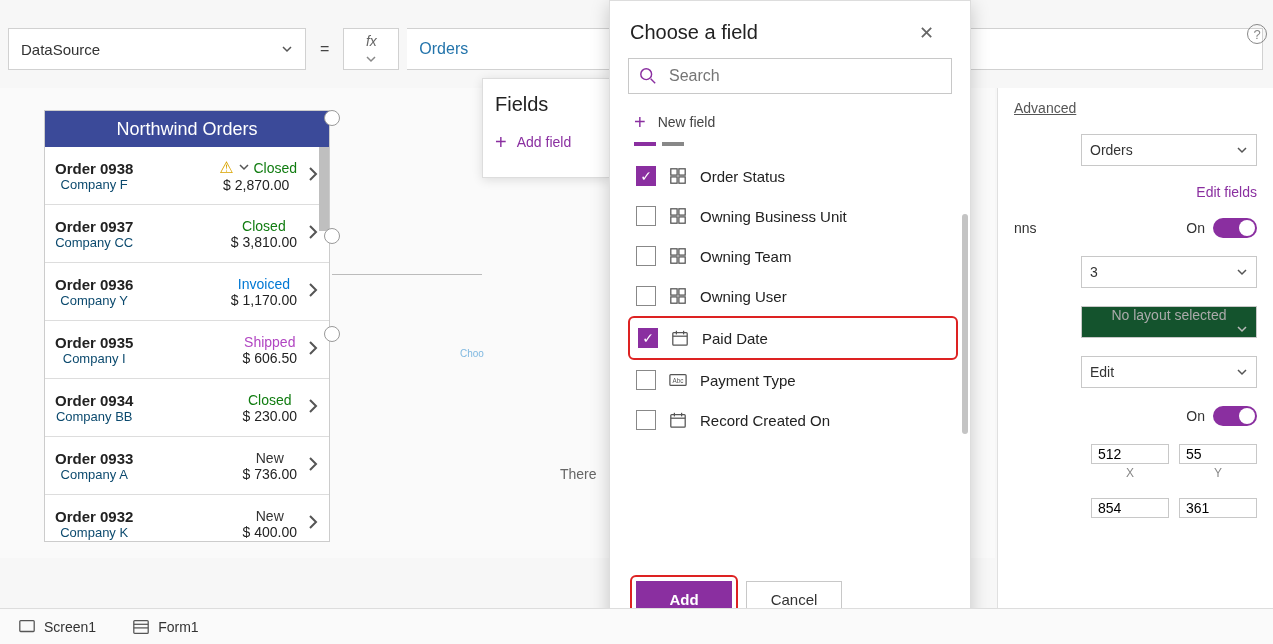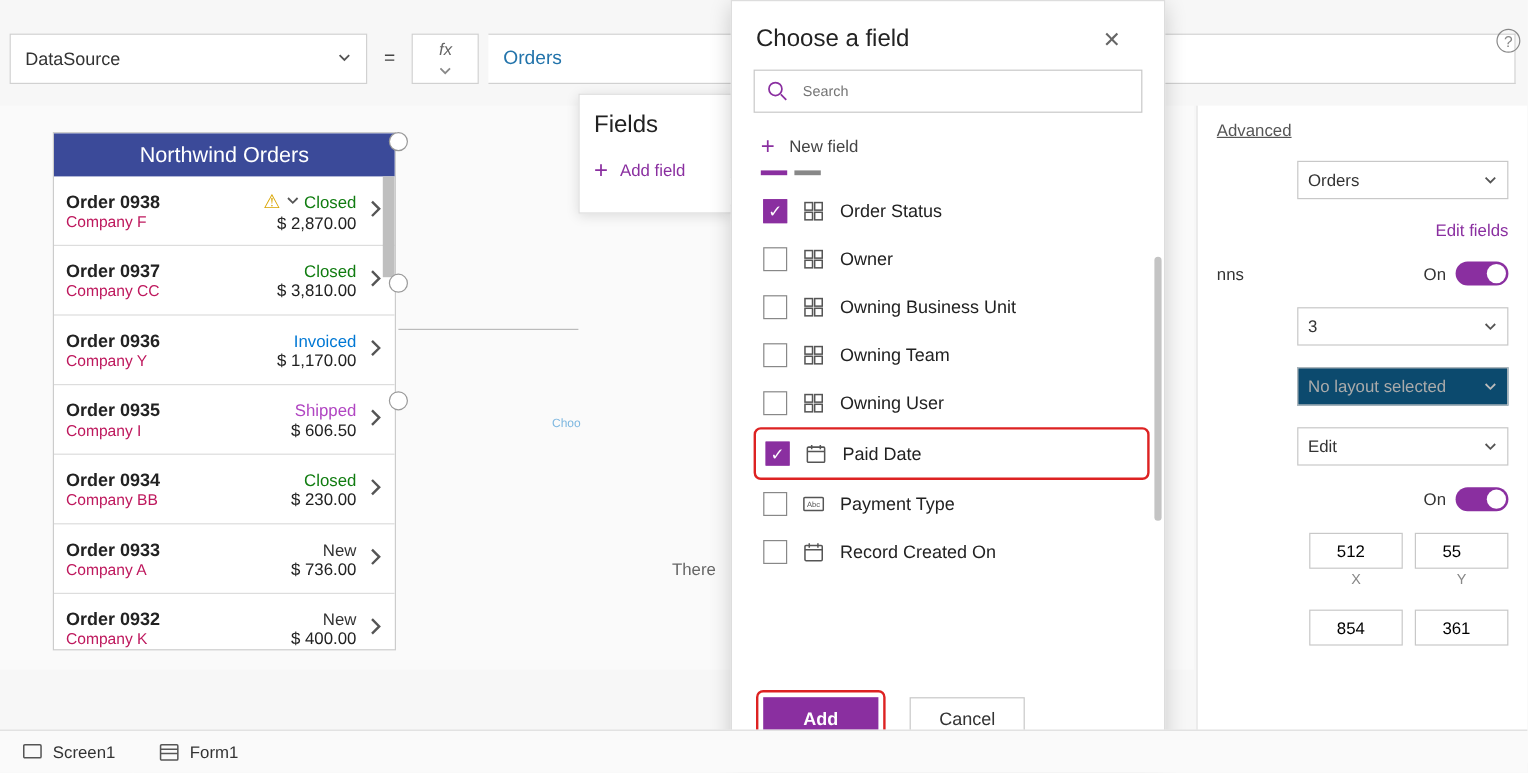--- a/index.html
+++ b/index.html
@@ -9,23 +9,23 @@
   .property-select { width:298px; height:42px; background:#fff; border:1px solid #d1d1d1; display:flex; align-items:center; padding:0 12px; font-size:15px; color:#333; }
   .property-select .chev { margin-left:auto; }
   .equals { font-size:16px; color:#444; padding:0 6px; }
   .fx { width:56px; height:42px; border:1px solid #d1d1d1; border-left:none; background:#fff; display:flex; align-items:center; justify-content:center; font-style:italic; color:#666; gap:4px;}
   .fx-left-border { border-left:1px solid #d1d1d1;flex-direction:column; }
   .formula-input { flex:1; height:42px; background:#fff; border:1px solid #d1d1d1; border-left:none; display:flex; align-items:center; padding:0 12px; font-family:Consolas,monospace; font-size:16px; color:#2374ab; }
   .canvas-area { position:absolute; top:88px; left:0; width:995px; height:470px; background:#fafafa; }
   .gallery { position:absolute; top:22px; left:44px; width:286px; height:432px; background:#fff; border:1px solid #ccc; overflow:hidden; }
   .gallery-header { height:36px; background:#3b4a99; color:#fff; display:flex; align-items:center; justify-content:center; font-size:18px; }
   .order-item { height:58px; border-bottom:1px solid #ddd; display:flex; align-items:center; padding:0 10px; position:relative; }
-  .order-item .col { display:flex; flex-direction:column; }
+  .order-item .col { display:flex; flex-direction:column;align-items:center; }
   .order-item .title { font-weight:600; font-size:15px; }
-  .order-item .company { font-size:13px; color:#be185d; }
+  .order-item .company { font-size:13px; color:#0c4a6e; }
   .order-item .right { margin-left:auto; text-align:right; }
   .order-item .status { font-size:14px; }
   .status.closed { color:#107c10; }
   .status.invoiced { color:#0078d4; }
   .status.shipped { color:#b146c2; }
   .status.new { color:#333; }
   .order-item .amount { font-size:14px; color:#222; }
   .order-item .chev { margin-left:10px; color:#555; }
   .warning-icon { color:#d9a400; font-size:16px; margin-left:4px; }
   .form-node-line { position:absolute; top:186px; left:332px; width:150px; height:1px; background:#bbb; }
@@ -33,56 +33,56 @@
   .placeholder-text { position:absolute; top:260px; left:460px; font-size:10px; color:#7fb8e0; }
   .placeholder-text2 { position:absolute; top:378px; left:560px; font-size:14px; color:#666; }
 
   .bottom-tabs { position:absolute; bottom:0; left:0; right:0; height:36px; background:#fafafa; border-top:1px solid #ddd; display:flex; align-items:center; }
   .bottom-tab { display:flex; align-items:center; gap:8px; padding:0 18px; height:100%; font-size:14px; color:#333; position:relative; }
   .bottom-tab::after { content:""; position:absolute; right:-10px; top:0; width:0; height:0; border-top:18px solid transparent; border-bottom:18px solid transparent; border-left:14px solid #fafafa; }
   .right-pane { position:absolute; top:88px; right:0; width:276px; height:548px; background:#fff; border-left:1px solid #e0e0e0; padding:12px 16px; font-size:14px; color:#333; }
   .right-pane .tabname { font-size:14px; color:#555; margin-bottom:8px;text-decoration:underline; }
   .right-pane .row { display:flex; align-items:center; margin-top:18px; }
   .right-pane select, .right-pane .pseudo-select { width:176px; height:32px; border:1px solid #c8c8c8; padding:0 8px; background:#fff; display:flex; align-items:center; margin-left:auto; font-size:14px; }
-  .right-pane .pseudo-select.disabled { color:#aaa; background:#0c4a6e; }
+  .right-pane .pseudo-select.disabled { color:#aaa; background:#14532d;flex-direction:column; }
   .right-pane .link { color:#8a2fa0; margin-left:auto; }
   .toggle { width:44px; height:20px; border-radius:10px; background:#8a2fa0; position:relative; margin-left:8px; }
   .toggle::after { content:""; position:absolute; right:2px; top:2px; width:16px; height:16px; background:#fff; border-radius:50%; }
   .size-inputs { display:flex; gap:10px; margin-left:auto; }
-  .size-inputs input { width:78px; height:30px; border:1px solid #c8c8c8; padding:0 22px; font-size:14px; }
+  .size-inputs input { width:78px; height:20px; border:1px solid #c8c8c8; padding:0 6px; font-size:14px; }
   .size-labels { display:flex; gap:10px; margin-left:auto; }
   .size-labels span { width:78px; text-align:center; color:#888; font-size:12px; }
   .help-icon { position:absolute; top:-64px; right:6px; width:20px; height:20px; border:1px solid #888; border-radius:50%; display:flex; align-items:center; justify-content:center; color:#888; font-size:13px; }
 
   .fields-panel { position:absolute; top:78px; left:482px; width:128px; height:100px; background:#fff; border:1px solid #ddd; box-shadow:0 2px 10px rgba(0,0,0,0.12); padding:14px 12px; }
   .fields-panel h3 { margin:0 0 16px 0; font-weight:400; font-size:20px; color:#222; }
   .fields-panel .add-field-btn { display:flex; align-items:center; gap:10px; color:#8a2fa0; font-size:14px; }
   .fields-panel .add-field-btn .plus { font-size:20px; line-height:1; }
   .fields-panel::after { content:""; position:absolute; top:72px; right:-9px; width:16px; height:16px; background:#fff; border-right:1px solid #ddd; border-top:1px solid #ddd; transform:rotate(45deg); }
 
   .choose-panel { position:absolute; top:0; left:609px; width:362px; height:636px; background:#fff; border:1px solid #ddd; box-shadow:0 4px 18px rgba(0,0,0,0.2); }
   .choose-header { display:flex; align-items:center; padding:20px 36px 14px 20px; }
   .choose-header .title { font-size:20px; color:#222; }
   .choose-header .close { margin-left:auto; font-size:18px; color:#666; }
   .search-box { margin:0 18px 10px 18px; height:36px; border:1px solid #c8c8c8; display:flex; align-items:center; padding:0 10px; gap:10px; }
-  .search-box input { border:none; outline:none; flex:1; font-size:12px; color:#666; }
+  .search-box input { border:none; outline:none; flex:1; font-size:16px; color:#666; }
   .search-box svg { color:#8a2fa0; }
   .new-field { display:flex; align-items:center; gap:12px; padding:8px 24px; color:#444; }
   .new-field .plus { color:#8a2fa0; font-size:20px; line-height:1; }
   .mini-bars { display:flex; gap:6px; padding:2px 24px 6px 24px; }
   .mini-bars span { width:22px; height:4px; }
   .field-list { padding:4px 6px 4px 18px; position:relative; }
   .field-row { display:flex; align-items:center; gap:12px; padding:10px 8px; }
   .field-row .cb { width:20px; height:20px; border:1px solid #888; display:flex; align-items:center; justify-content:center; }
   .field-row .cb.checked { background:#8a2fa0; border-color:#8a2fa0; color:#fff; }
   .field-row .icon { width:20px; height:20px; display:flex; align-items:center; justify-content:center; }
   .field-row .label { font-size:15px; color:#222; }
   .field-scrollbar { position:absolute; right:2px; top:62px; width:6px; height:220px; background:#c4c4c4; border-radius:3px; }
   .highlight-paid { border:2px solid #d22; border-radius:6px; margin:0 6px 0 0; }
-  .choose-footer { position:absolute; bottom:12px; left:20px; display:flex; gap:20px; align-items:center; }
+  .choose-footer { position:absolute; bottom:12px; left:20px; display:flex; gap:8px; align-items:center; }
   .add-btn-wrap { border:2px solid #d22; border-radius:6px; padding:4px; }
   .add-btn { background:#8a2fa0; color:#fff; border:none; width:96px; height:36px; font-size:15px; font-weight:600; }
   .cancel-btn { background:#fff; border:1px solid #c8c8c8; width:96px; height:36px; font-size:15px; color:#333; }
 
   .chev-svg { width:12px; height:12px; }
   .icon-svg { width:18px; height:18px; stroke:#555; fill:none; stroke-width:1.4; }
   .gallery-scroll { position:absolute; right:0; top:36px; width:10px; height:84px; background:#bfbfbf; }
 </style>
 </head>
 <body>
@@ -330,32 +330,20 @@
       <div class="field-row">
     <span class="cb "></span>
     <span class="icon">
           <svg class="icon-svg" viewBox="0 0 20 20">
             <rect x="2" y="2" width="7" height="7"></rect>
             <rect x="11" y="2" width="7" height="7"></rect>
             <rect x="2" y="11" width="7" height="7"></rect>
             <rect x="11" y="11" width="7" height="7"></rect>
           </svg>
         </span>
-    <span class="label">Owner</span>
-      </div>
-      <div class="field-row">
-    <span class="cb "></span>
-    <span class="icon">
-          <svg class="icon-svg" viewBox="0 0 20 20">
-            <rect x="2" y="2" width="7" height="7"></rect>
-            <rect x="11" y="2" width="7" height="7"></rect>
-            <rect x="2" y="11" width="7" height="7"></rect>
-            <rect x="11" y="11" width="7" height="7"></rect>
-          </svg>
-        </span>
     <span class="label">Owning Business Unit</span>
       </div>
       <div class="field-row">
     <span class="cb "></span>
     <span class="icon">
           <svg class="icon-svg" viewBox="0 0 20 20">
             <rect x="2" y="2" width="7" height="7"></rect>
             <rect x="11" y="2" width="7" height="7"></rect>
             <rect x="2" y="11" width="7" height="7"></rect>
             <rect x="11" y="11" width="7" height="7"></rect>

